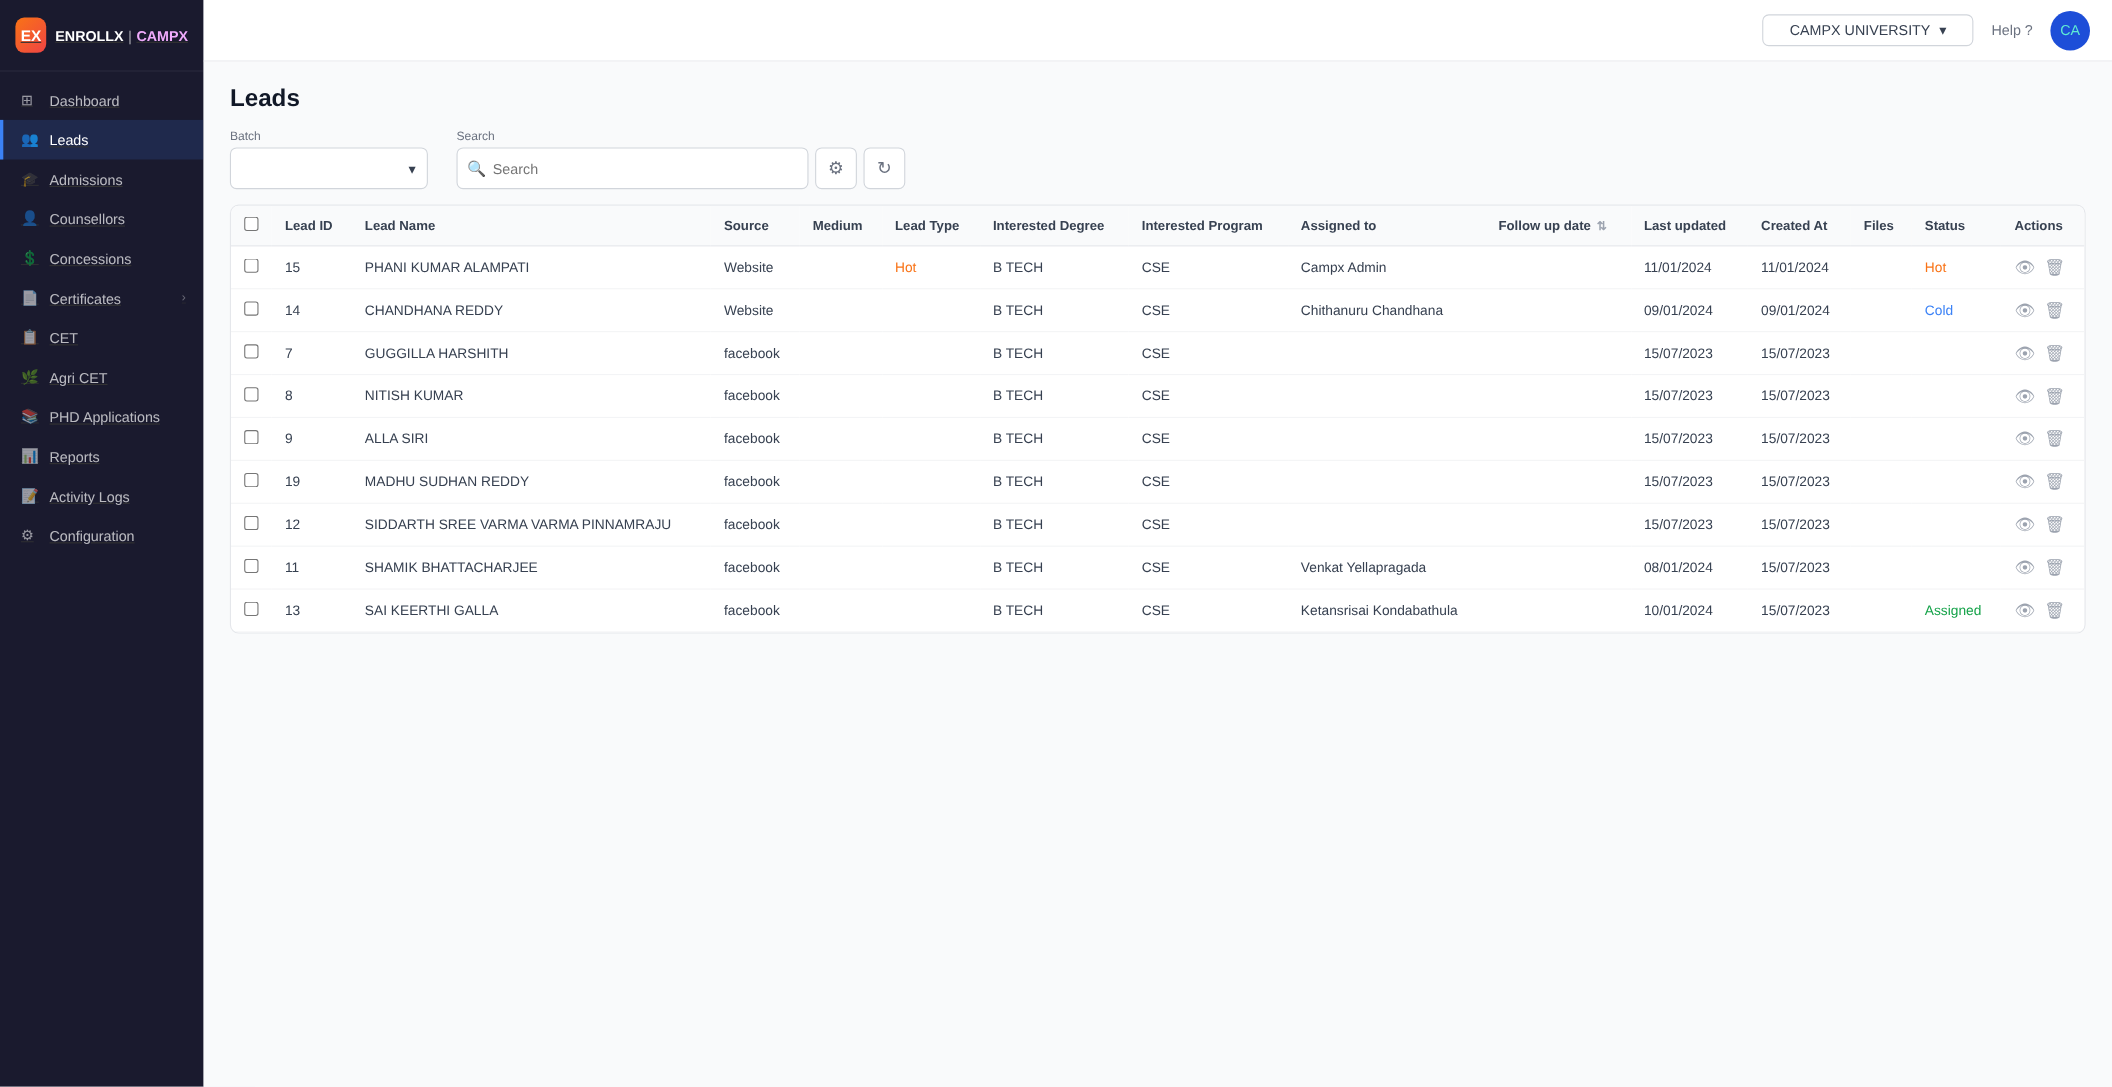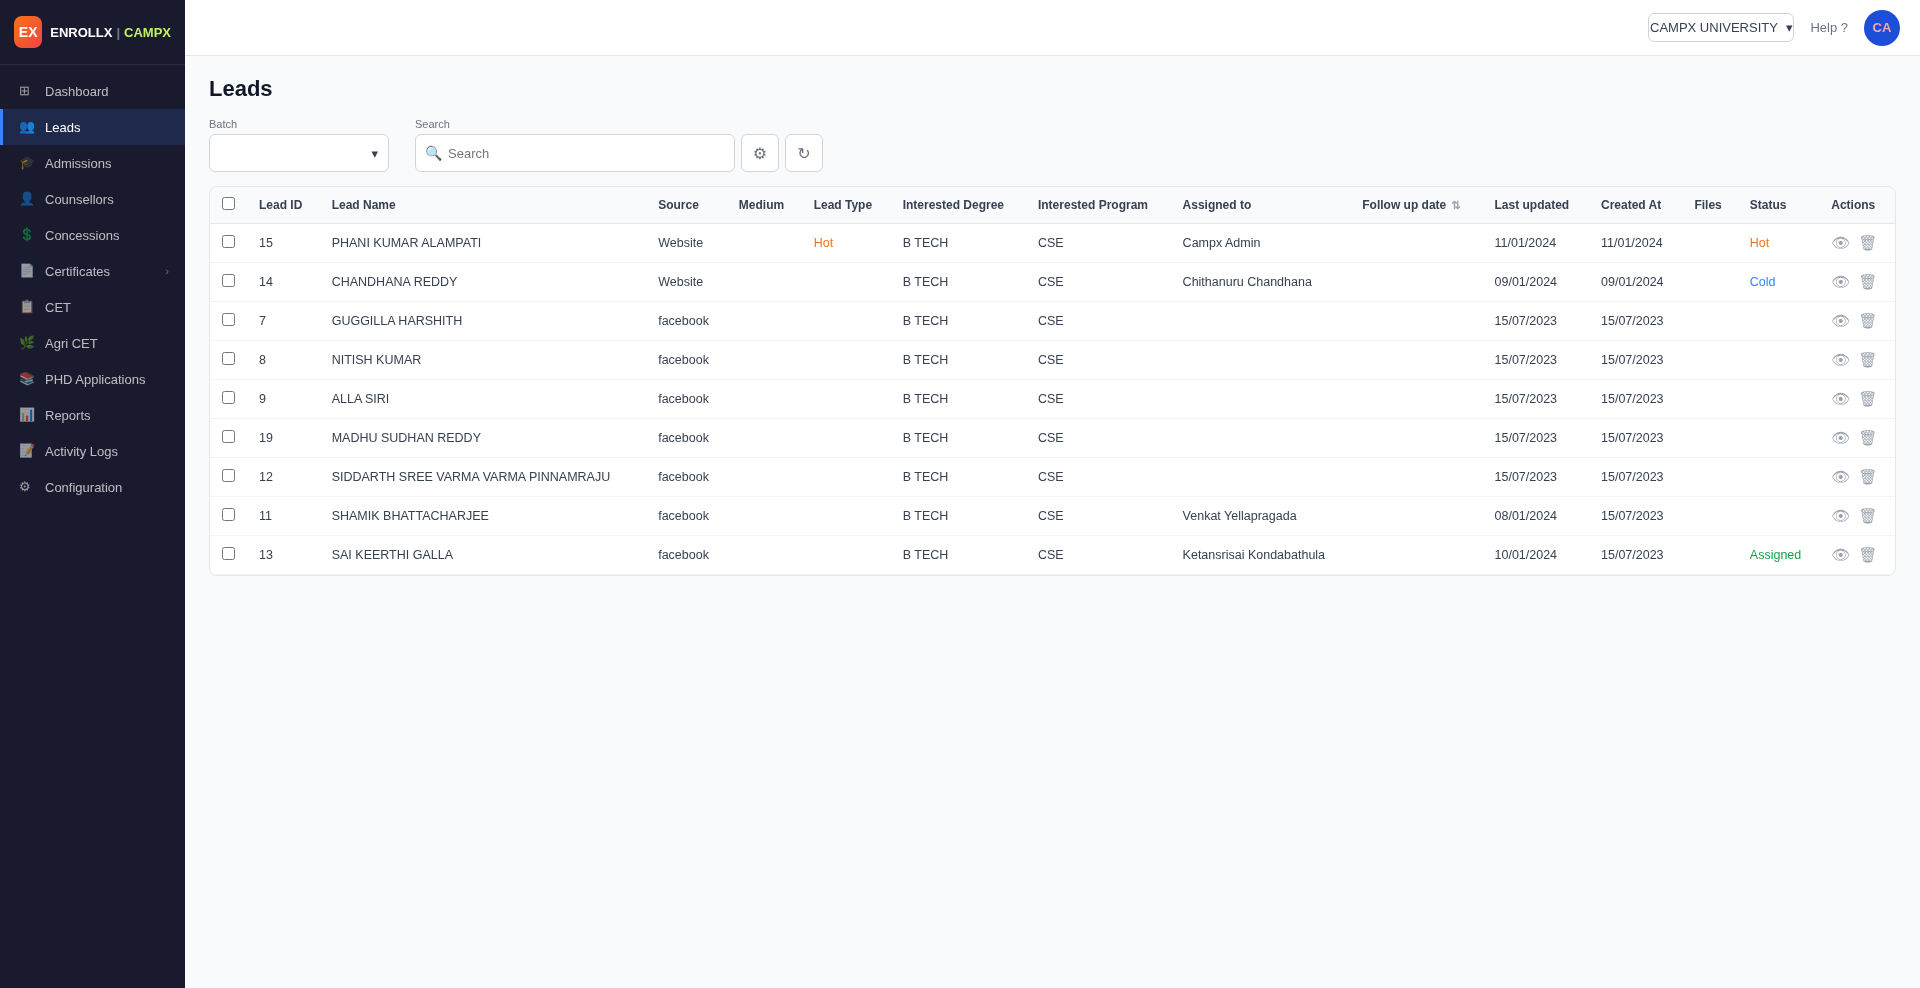--- a/index.html
+++ b/index.html
@@ -6,20 +6,21 @@
     body { font-family: -apple-system, BlinkMacSystemFont, 'Segoe UI', sans-serif; background: #f5f6fa; color: #333; font-size: 13px; display: flex; height: 988px; overflow: hidden; }
 
     
     .sidebar {
       width: 185px;
       min-width: 185px;
       background: #1a1a2e;
       display: flex;
       flex-direction: column;
       height: 100%;
+      text-decoration: underline;
     }
     .sidebar-logo {
       padding: 16px 14px;
       display: flex;
       align-items: center;
       gap: 8px;
       border-bottom: 1px solid rgba(255,255,255,0.08);
     }
     .logo-icon {
       width: 32px; height: 32px;
@@ -30,21 +31,21 @@
     }
     .logo-text {
       color: white;
       font-size: 13px;
       font-weight: 600;
       display: flex;
       align-items: center;
       gap: 4px;
     }
     .logo-separator { color: rgba(255,255,255,0.4); }
-    .logo-campx { color: #bef264; }
+    .logo-campx { color: #f0abfc; }
 
     .sidebar-nav {
       flex: 1;
       padding: 8px 0;
       overflow-y: auto;
     }
     .nav-item {
       display: flex;
       align-items: center;
       gap: 10px;
@@ -82,32 +83,32 @@
       justify-content: flex-end;
       padding: 0 20px;
       gap: 16px;
     }
     .university-selector {
       display: flex;
       align-items: flex-end;
       gap: 8px;
       border: 1px solid #d1d5db;
       border-radius: 6px;
-      padding: 6px 1px;
+      padding: 6px 24px;
       cursor: pointer;
       font-size: 13px;
       color: #374151;
     }
     .help-link { font-size: 13px; color: #6b7280; cursor: pointer; }
     .avatar {
       width: 36px; height: 36px;
       background: #1d4ed8;
       border-radius: 50%;
       display: flex; align-items: center; justify-content: center;
-      color: #fca5a5; font-weight: 700; font-size: 13px;
+      color: #5eead4; font-weight: 400; font-size: 13px;
       cursor: pointer;
     }
 
     
     .page-content {
       flex: 1;
       padding: 20px 24px;
       overflow-y: auto;
       background: #f9fafb;
     }

